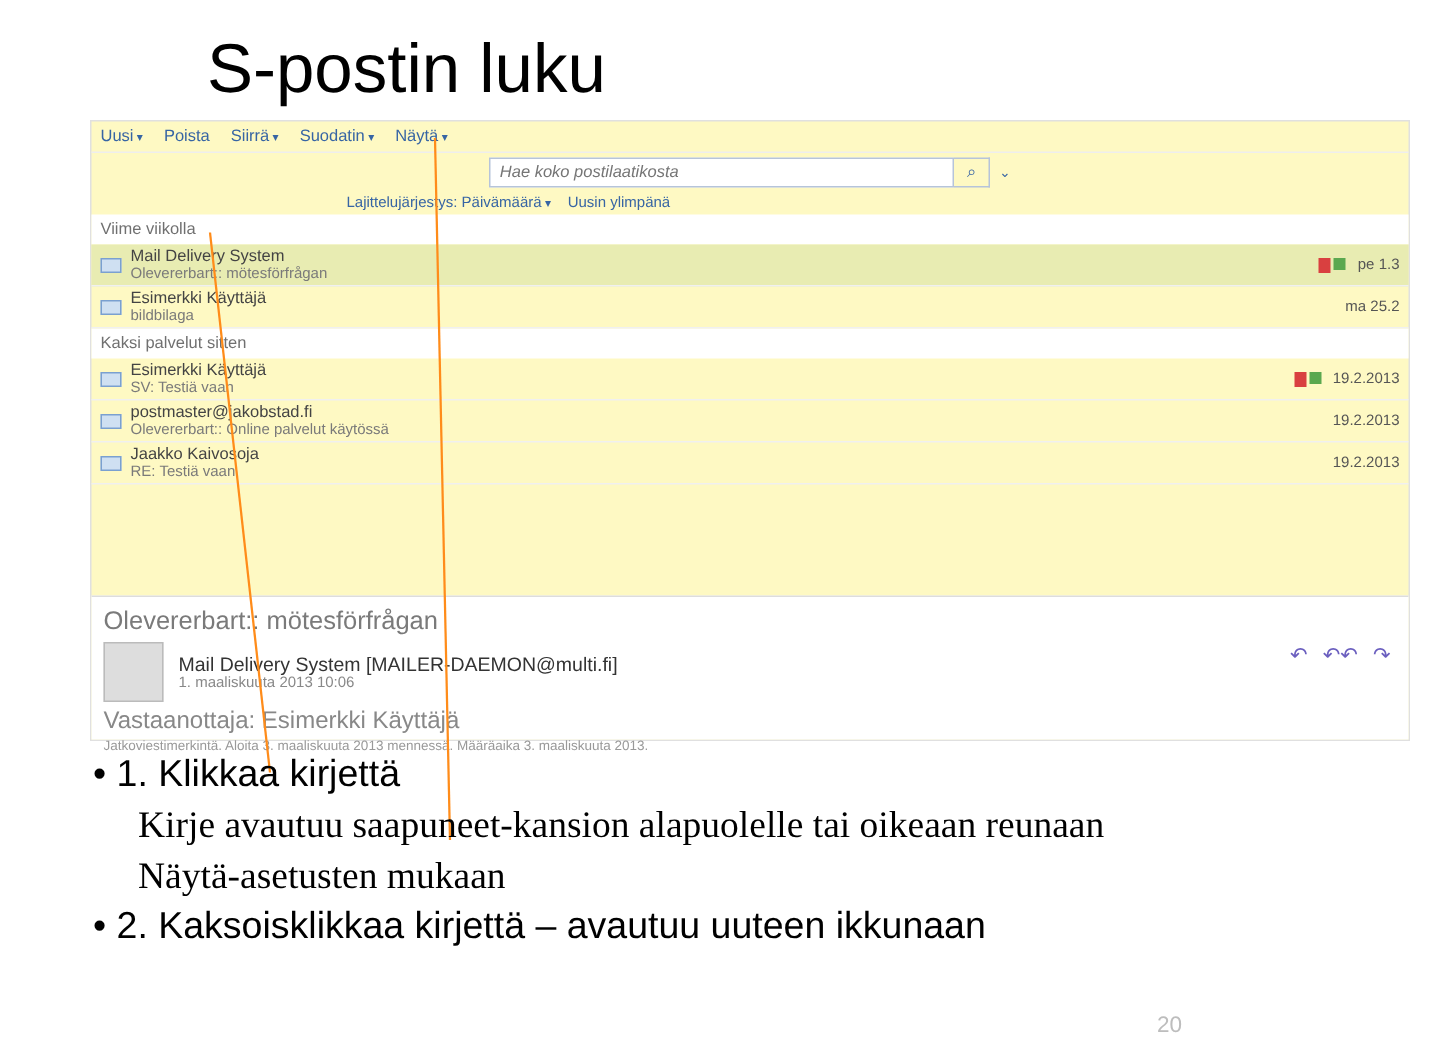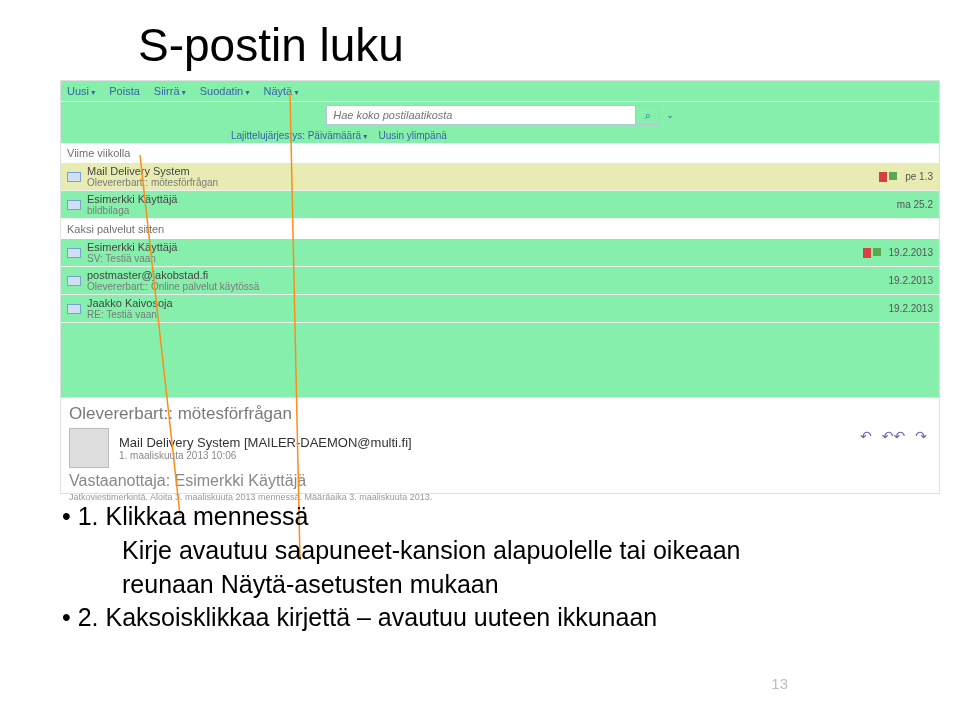--- a/index.html
+++ b/index.html
@@ -1,21 +1,21 @@
 <!DOCTYPE html>
 <html><head>
 <meta charset="utf-8">
 <style>
   * { margin: 0; padding: 0; box-sizing: border-box; }
   body { font-family: "Segoe UI", Tahoma, sans-serif; background: #fff; width: 960px; height: 704px; position: relative; overflow: hidden; }
   .slide { width: 808px; height: 704px; background: #fff; position: relative; padding: 18px 40px 0 40px; }
   .title { font-size: 46px; font-weight: 400; color: #000; margin: 0 0 6px 98px; font-family: Verdana, sans-serif; }
 
   
-  .email-app { position: absolute; left: 60px; top: 80px; width: 880px; height: 414px; border: 1px solid #e0e0e0; background: #86efac; font-size: 11px; color: #333; }
+  .email-app { position: absolute; left: 60px; top: 80px; width: 880px; height: 414px; border: 1px solid #e0e0e0; background: #fef9c3; font-size: 11px; color: #333; }
   .toolbar { display: flex; align-items: center; gap: 14px; padding: 4px 6px; color: #3765a4; font-size: 11px; border-bottom: 1px solid #eee; }
   .toolbar span.split::after { content: " \25BE"; font-size: 8px; color: #3765a4; }
   .search-row { padding: 3px 6px; display: flex; align-items: center; justify-content: center; }
   .search-box { border: 1px solid #b6c4da; height: 20px; width: 310px; padding: 0 6px; font-size: 11px; font-style: italic; color: #3765a4; background: #fff; }
   .search-btn { width: 24px; height: 20px; border: 1px solid #b6c4da; border-left: none; display: flex; align-items: center; justify-content: center; color: #3765a4; font-size: 11px; }
   .sort-row { padding: 2px 6px 2px 170px; font-size: 10px; color: #3765a4; }
   .sort-row span.split::after { content: " \25BE"; font-size: 8px; }
 
   .group-header { padding: 4px 6px; font-size: 11px; color: #707070; background: #fff; }
   .msg-row { display: flex; align-items: center; padding: 1px 6px; border-bottom: 1px solid #f0f0f0; min-height: 28px; position: relative; }
@@ -147,22 +147,22 @@
     </div>
   </div>
 
   <svg class="annotations">
     <line x1="180" y1="515" x2="140" y2="155" stroke="#ff8c1a" stroke-width="1.5"></line>
     <line x1="300" y1="560" x2="290" y2="92" stroke="#ff8c1a" stroke-width="1.5"></line>
   </svg>
 
   <div class="bullets">
     <div>
-      <span class="num">• 1. </span><span>Klikkaa mennessä</span>
+      <span class="num">• 1. </span><span>Klikkaa kirjettä</span>
     </div>
-    <div style="margin-left:60px;">Kirje avautuu saapuneet-kansion alapuolelle tai oikeaan reunaan Näytä-asetusten mukaan</div>
+    <div style="margin-left:30px;font-family:Liberation Serif, serif;">Kirje avautuu saapuneet-kansion alapuolelle tai oikeaan reunaan Näytä-asetusten mukaan</div>
     <div>
       <span class="num">• 2. </span><span>Kaksoisklikkaa kirjettä – avautuu uuteen ikkunaan</span>
     </div>
   </div>
 
-  <div class="page-num">13</div>
+  <div class="page-num">20</div>
 </div>
 
 </body></html>

